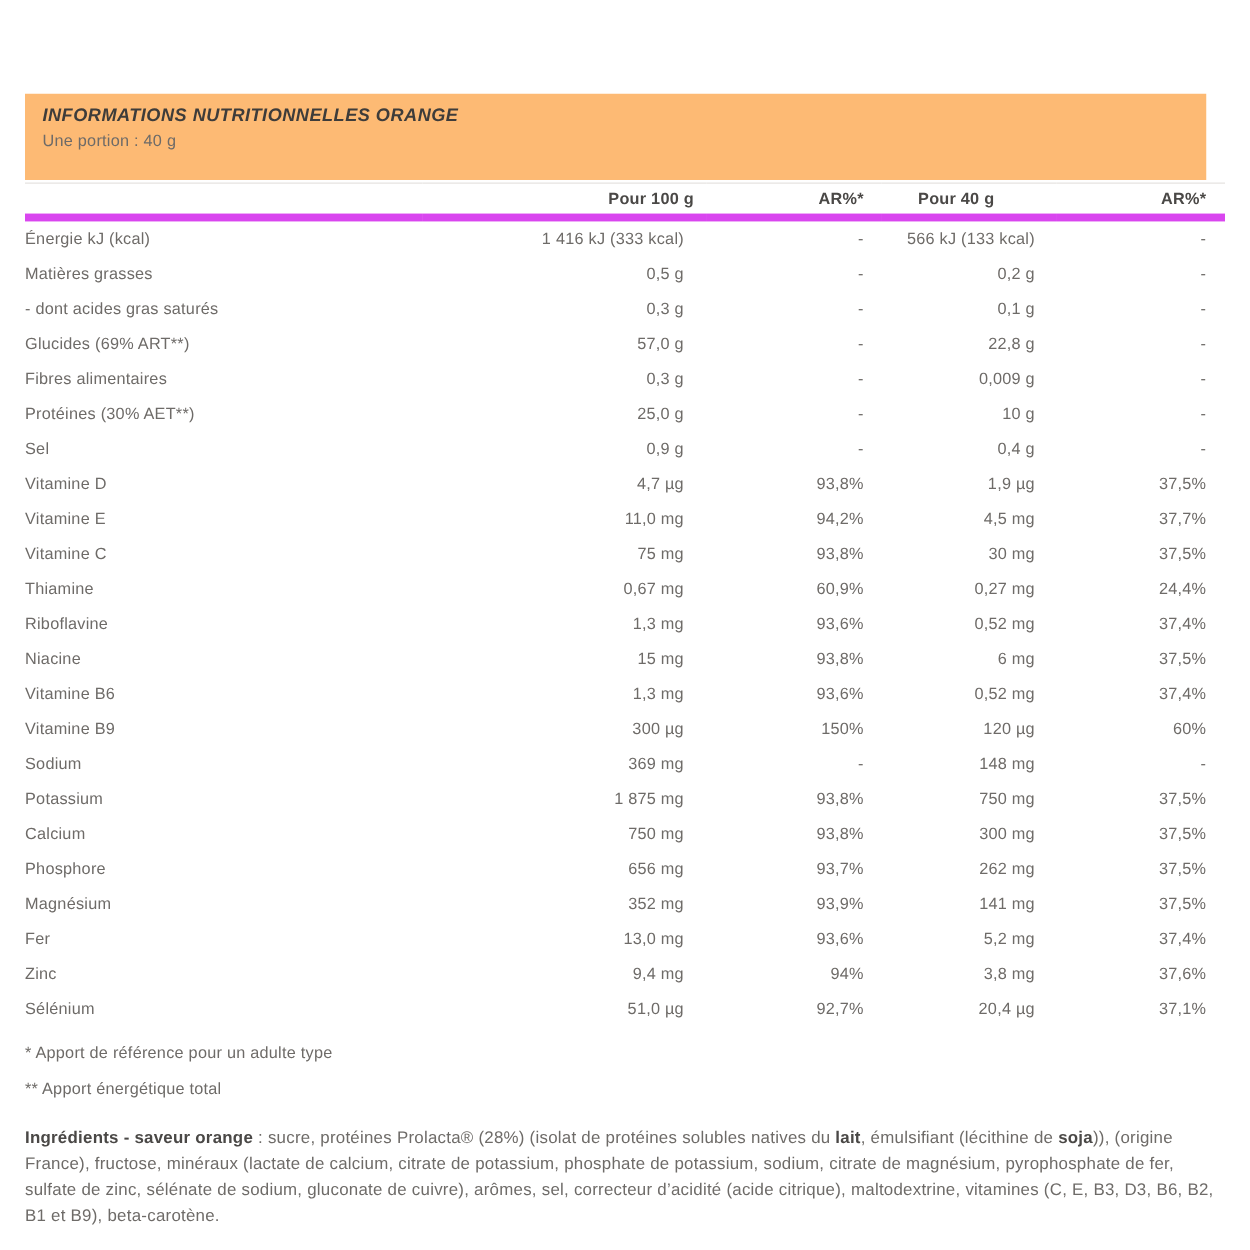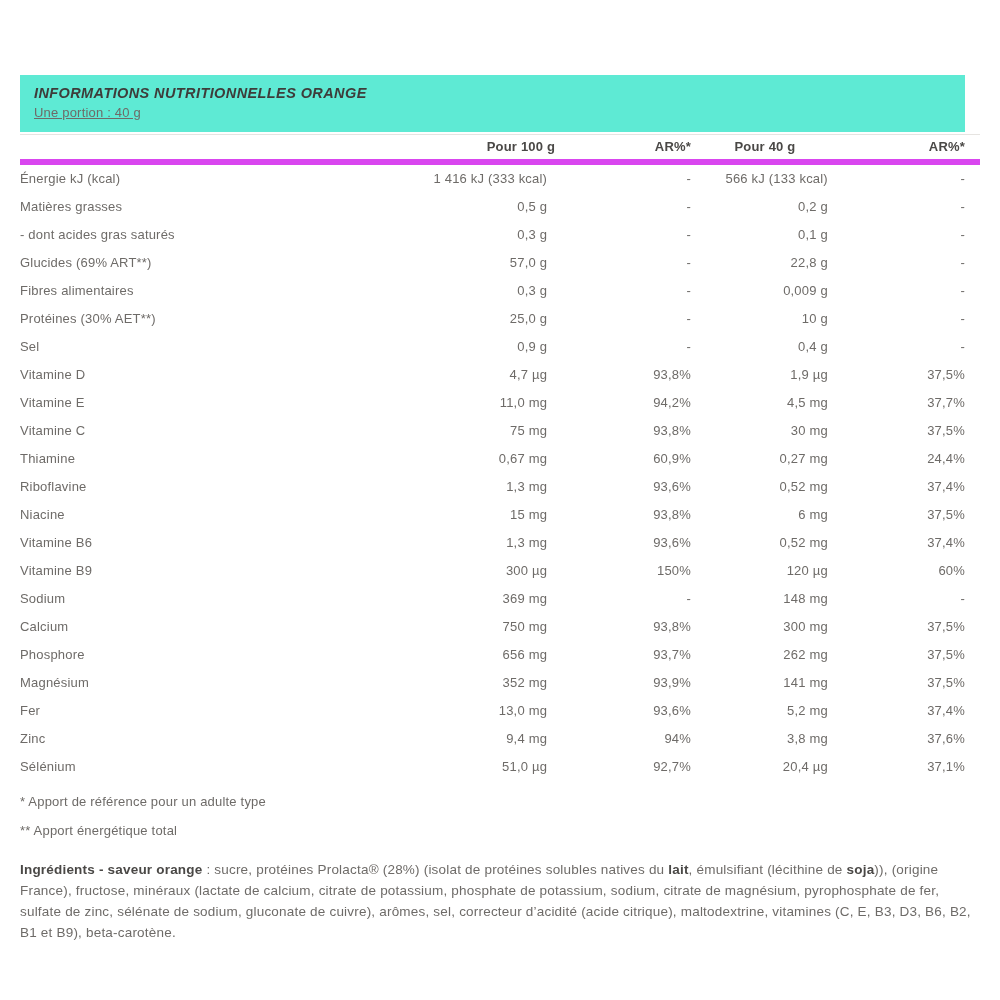--- a/index.html
+++ b/index.html
@@ -10,37 +10,36 @@
     width: 1000px;
     height: 1000px;
     overflow: hidden;
     font-family: "Liberation Sans", sans-serif;
   }
   .page {
     padding: 75px 20px 0 20px;
     width: 1000px;
   }
   .header-block {
-    background: #5eead4;
-    padding: 10px 16px 12px 14px;
+    background: #fdba74;
+    padding: 10px 16px 24px 14px;
     width: 945px;
   }
   .title {
     font-style: italic;
     font-weight: 700;
     font-size: 14.5px;
     letter-spacing: 0.4px;
     color: #3e3c3a;
   }
   .portion {
     font-size: 13px;
     color: #6e6b68;
     margin-top: 4px;
     letter-spacing: 0.2px;
-    text-decoration: underline;
   }
   table.nutrition {
     width: 960px;
     border-collapse: collapse;
     margin-top: 2px;
     table-layout: fixed;
   }
   table.nutrition thead th {
     border-top: 1px solid #e6e4e1;
     border-bottom: 6px solid #d946ef;
@@ -216,20 +215,27 @@
           <td class="num c-ar2">60%</td>
         </tr>
         <tr>
           <td class="label">Sodium</td>
           <td class="num c-100">369 mg</td>
           <td class="num c-ar dash">-</td>
           <td class="num c-40">148 mg</td>
           <td class="num c-ar2 dash">-</td>
         </tr>
         <tr>
+          <td class="label">Potassium</td>
+          <td class="num c-100">1 875 mg</td>
+          <td class="num c-ar">93,8%</td>
+          <td class="num c-40">750 mg</td>
+          <td class="num c-ar2">37,5%</td>
+        </tr>
+        <tr>
           <td class="label">Calcium</td>
           <td class="num c-100">750 mg</td>
           <td class="num c-ar">93,8%</td>
           <td class="num c-40">300 mg</td>
           <td class="num c-ar2">37,5%</td>
         </tr>
         <tr>
           <td class="label">Phosphore</td>
           <td class="num c-100">656 mg</td>
           <td class="num c-ar">93,7%</td>

